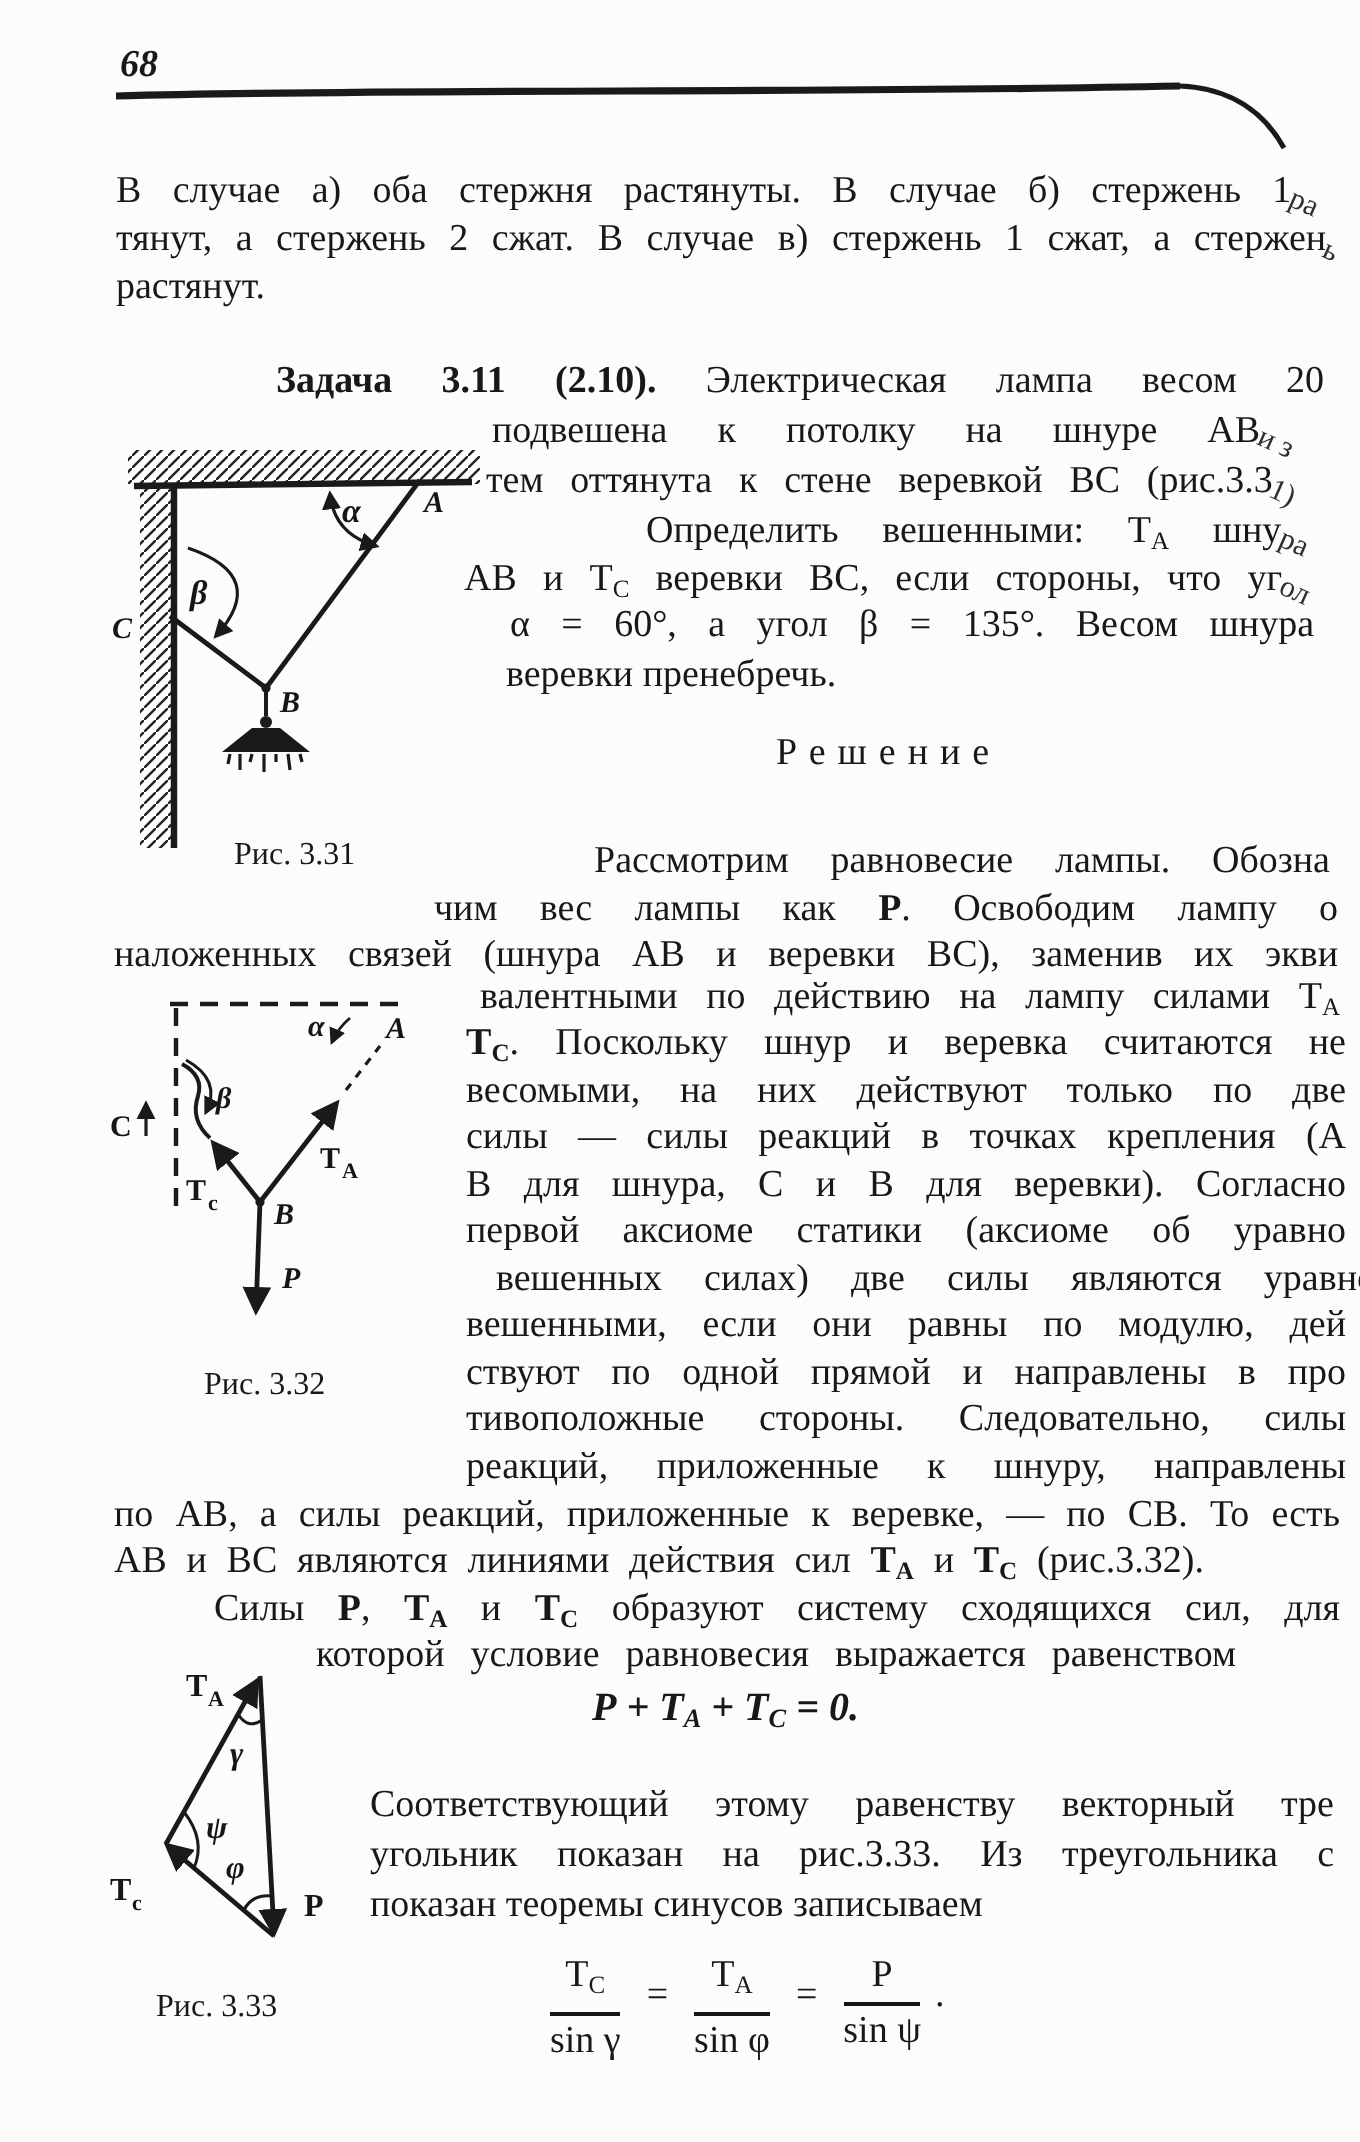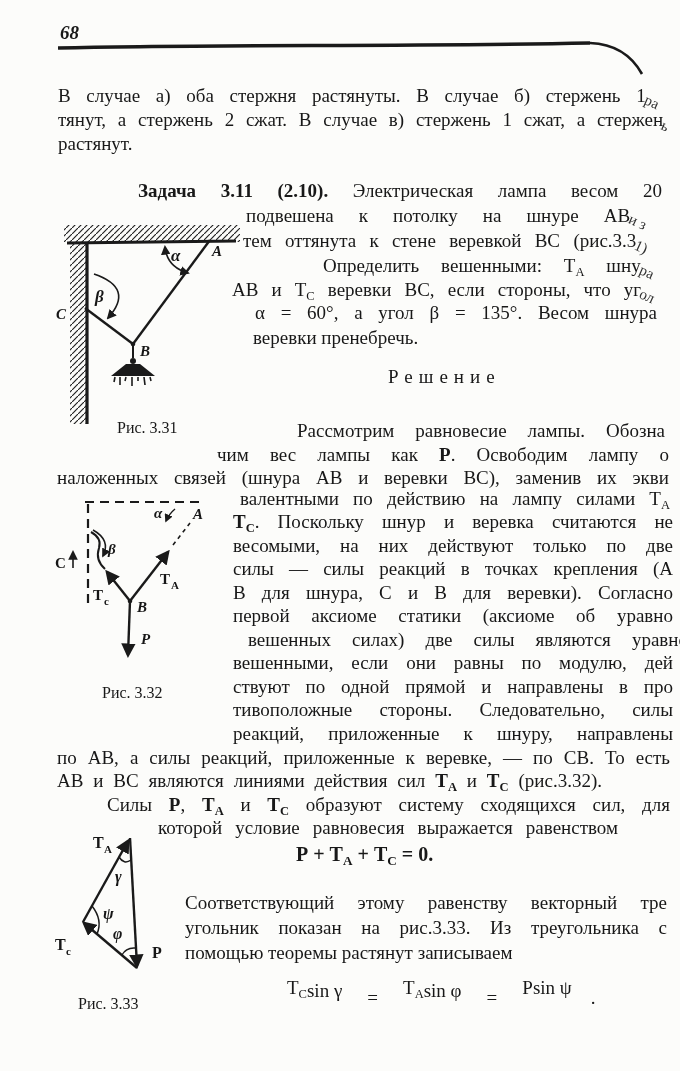--- a/index.html
+++ b/index.html
@@ -9,23 +9,23 @@
     font-family:"Liberation Serif","DejaVu Serif",serif;
   }
   .line{position:absolute;font-size:19px;line-height:23px;white-space:nowrap;}
   .jl{white-space:normal;text-align:justify;text-align-last:justify;}
   .b{font-weight:700;}
   .sb{font-size:0.66em;vertical-align:-0.28em;}
   .e{display:inline-block;transform:rotate(24deg) translate(1px,5px);font-size:0.8em;opacity:.9;}
   .pagenum{position:absolute;left:60px;top:22px;font-size:19px;font-weight:700;font-style:italic;}
   .heading{position:absolute;left:388px;top:366px;font-size:19px;letter-spacing:6px;}
   .cap{position:absolute;font-size:16px;text-align:right;}
-  .eq1{font-size:20px;}
+  .eq1{font-size:20px;font-style:italic;}
   .eq2{position:absolute;display:flex;align-items:flex-start;font-size:19px;}
-  .frac{display:flex;flex-direction:row;align-items:center;margin:0 15px;}
+  .frac{display:flex;flex-direction:column;align-items:center;margin:0 3px;}
   .frac .num{line-height:24px;}
   .frac .den{line-height:24px;}
   .frac .bar{height:2px;background:#161616;align-self:stretch;margin:1px 0;}
   .eqs{margin:0 10px;padding-top:11px;}
   .dot{padding-top:11px;margin-left:4px;}
   svg{position:absolute;}
   svg text{font-family:"Liberation Serif","DejaVu Serif",serif;fill:#161616;}
   .it{font-style:italic;}
   .bd{font-weight:700;}
 </style>
@@ -150,21 +150,21 @@
   <text x="40" y="22" font-size="16" class="bd">Т</text>
   <text x="51" y="27" font-size="11" class="bd">А</text>
   <text x="2" y="124" font-size="16" class="bd">Т</text>
   <text x="13" y="129" font-size="11" class="bd">с</text>
   <text x="99" y="132" font-size="16" class="bd">P</text>
 </svg>
 <div class="cap" style="left:78px;top:995px">Рис. 3.33</div>
 
 <div class="line jl" style="left:185px;top:891px;width:482px">Соответствующий этому равенству векторный тре</div>
 <div class="line jl" style="left:185px;top:916px;width:482px">угольник показан на рис.3.33. Из треугольника с</div>
-<div class="line" style="left:185px;top:941px">помощью теоремы растянут записываем</div>
+<div class="line" style="left:185px;top:941px">показан теоремы синусов записываем</div>
 
 <div class="eq2" style="left:272px;top:976px">
   <div class="frac">
     <div class="num"><span>Т</span><span class="sb">С</span></div>
     <div class="bar"></div>
     <div class="den">sin γ</div>
   </div>
   <div class="eqs">=</div>
   <div class="frac">
     <div class="num"><span>Т</span><span class="sb">А</span></div>

